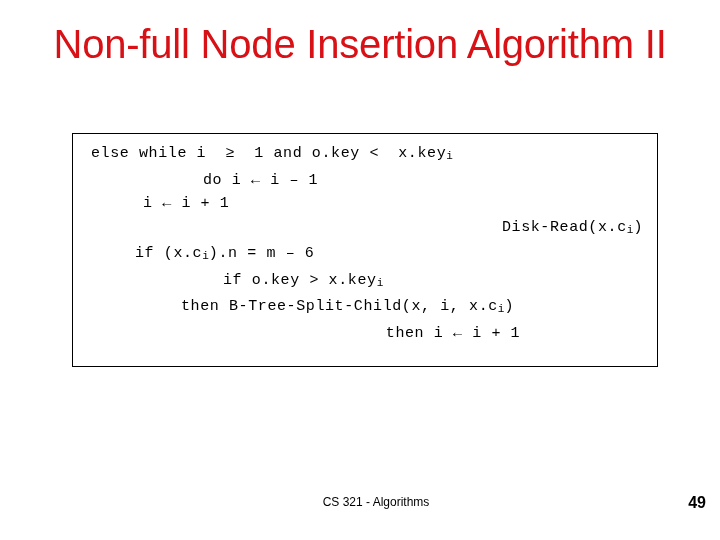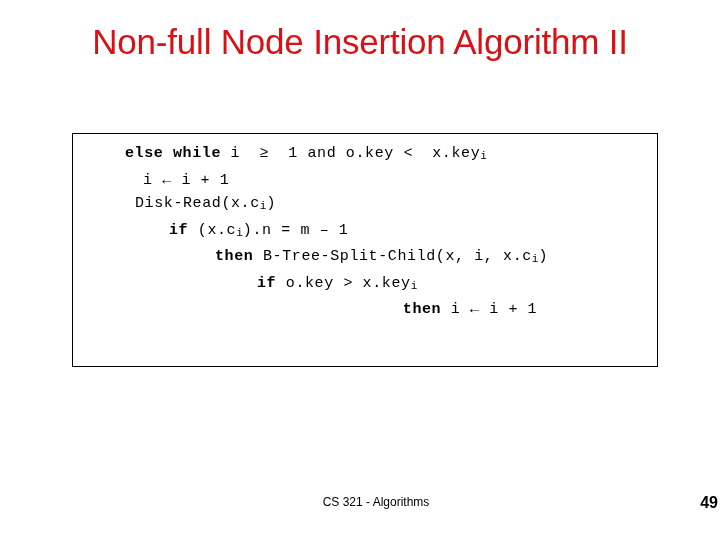--- a/index.html
+++ b/index.html
@@ -20,21 +20,21 @@
     height: 540px;
   }
   .slide-title {
     position: absolute;
     left: 0;
     top: 22px;
     width: 720px;
     text-align: center;
     color: #d81116;
     font-family: "Liberation Sans", sans-serif;
-    font-size: 35px;
+    font-size: 40px;
     font-weight: normal;
     letter-spacing: -0.2px;
     white-space: nowrap;
     overflow: visible;
   }
   .code-box {
     position: absolute;
     left: 72px;
     top: 133px;
     width: 586px;
@@ -54,70 +54,70 @@
     line-height: 23.5px;
   }
   .code-line {
     white-space: pre;
     padding: 0 14px;
     letter-spacing: 0.6px;
   }
   .code-line.indent-0 { padding-left: 18px; }
   .code-line.indent-1 { padding-left: 130px; }
   .code-line.indent-2 { padding-left: 70px; }
-  .code-line.indent-3 { padding-left: 62px; }
+  .code-line.indent-3 { padding-left: 62px; text-align: right; }
   .code-line.indent-4 { padding-left: 62px; }
   .code-line.indent-5 { padding-left: 108px; }
   .code-line.indent-6 { padding-left: 150px; }
   .code-line.indent-7 { padding-left: 190px; text-align: center; }
   .code-line.indent-8 { padding-left: 60px; }
   .kw {
-    font-weight: bold;
-    margin-left: 34px;
+    font-weight: normal;
   }
   .sub {
     font-size: 11px;
     vertical-align: -2px;
     letter-spacing: 0;
   }
   .footer-text {
     position: absolute;
     left: 16px;
     top: 495px;
     width: 720px;
     text-align: center;
     font-family: "Liberation Sans", sans-serif;
     font-size: 12px;
     color: #000000;
   }
   .page-number {
     position: absolute;
-    right: 2px;
+    right: 14px;
     top: 494px;
     font-family: "Liberation Sans", sans-serif;
     font-size: 16px;
     font-weight: bold;
     color: #000000;
   }
 </style>
 </head>
 <body>
 
 <div class="slide">
 
   <div class="slide-title" style="color: rgb(216, 17, 22);">Non-full Node Insertion Algorithm II</div>
 
   <div class="code-box">
     <div class="code-lines">
         <div class="code-line indent-0"><span class="kw">else while</span><span> i  ≥  1 and o.key &lt;  x.key</span><span class="sub">i</span></div>
+        <div class="code-line indent-1"><span class="kw">do</span><span> i ← i – 1</span></div>
         <div class="code-line indent-2"><span>i ← i + 1</span></div>
         <div class="code-line indent-3"><span>Disk-Read(x.c</span><span class="sub">i</span><span>)</span></div>
-        <div class="code-line indent-4"><span class="kw">if</span><span> (x.c</span><span class="sub">i</span><span>).n = m – 1</span></div>
+        <div class="code-line indent-4"><span class="kw">if</span><span> (x.c</span><span class="sub">i</span><span>).n = m – 6</span></div>
+        <div class="code-line indent-6"><span class="kw">if</span><span> o.key &gt; x.key</span><span class="sub">i</span></div>
         <div class="code-line indent-5"><span class="kw">then</span><span> B-Tree-Split-Child(x, i, x.c</span><span class="sub">i</span><span>)</span></div>
-        <div class="code-line indent-6"><span class="kw">if</span><span> o.key &gt; x.key</span><span class="sub">i</span></div>
         <div class="code-line indent-7"><span class="kw">then</span><span> i ← i + 1</span></div>
       </div>
   </div>
 
   <div class="footer-text">CS 321 - Algorithms</div>
 
   <div class="page-number">49</div>
 
 </div>
 

